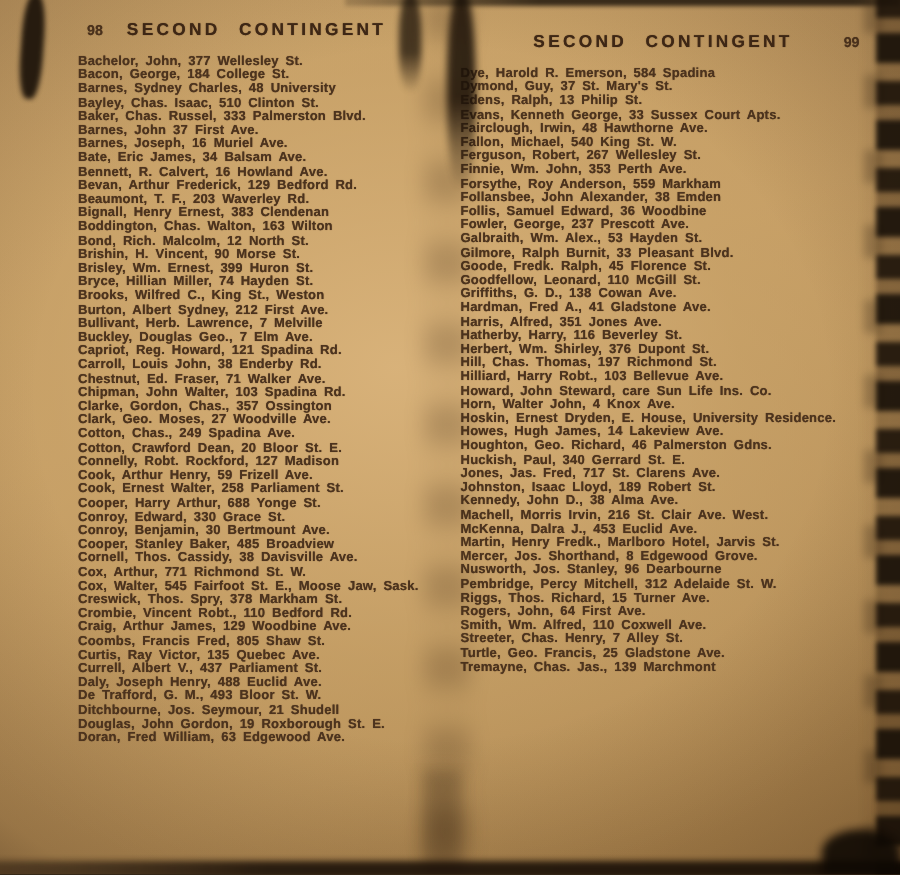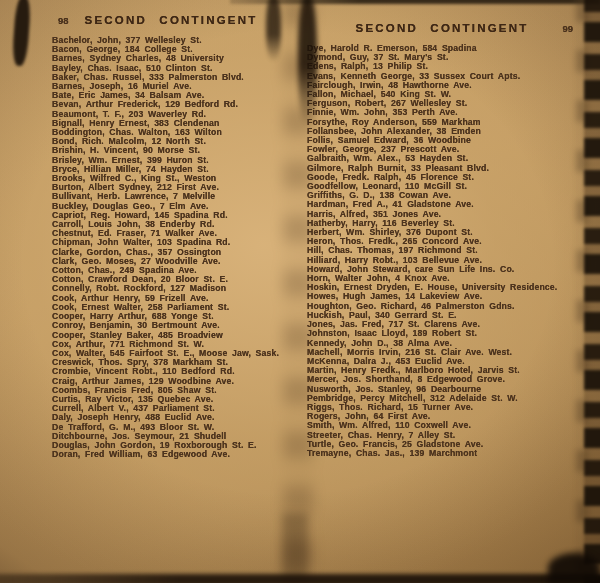--- a/index.html
+++ b/index.html
@@ -59,48 +59,52 @@
     <div class="pg-header">
       <span class="pg-num">98</span>
       <span class="pg-title">SECOND CONTINGENT</span>
     </div>
     <div class="entries">
         <div class="entry">Bachelor, John, 377 Wellesley St.</div>
         <div class="entry">Bacon, George, 184 College St.</div>
         <div class="entry">Barnes, Sydney Charles, 48 University</div>
         <div class="entry">Bayley, Chas. Isaac, 510 Clinton St.</div>
         <div class="entry">Baker, Chas. Russel, 333 Palmerston Blvd.</div>
+        <div class="entry">Barnes, John 37 First Ave.</div>
         <div class="entry">Barnes, Joseph, 16 Muriel Ave.</div>
         <div class="entry">Bate, Eric James, 34 Balsam Ave.</div>
+        <div class="entry">Bennett, R. Calvert, 16 Howland Ave.</div>
         <div class="entry">Bevan, Arthur Frederick, 129 Bedford Rd.</div>
         <div class="entry">Beaumont, T. F., 203 Waverley Rd.</div>
         <div class="entry">Bignall, Henry Ernest, 383 Clendenan</div>
         <div class="entry">Boddington, Chas. Walton, 163 Wilton</div>
         <div class="entry">Bond, Rich. Malcolm, 12 North St.</div>
         <div class="entry">Brishin, H. Vincent, 90 Morse St.</div>
         <div class="entry">Brisley, Wm. Ernest, 399 Huron St.</div>
         <div class="entry">Bryce, Hillian Miller, 74 Hayden St.</div>
         <div class="entry">Brooks, Wilfred C., King St., Weston</div>
         <div class="entry">Burton, Albert Sydney, 212 First Ave.</div>
         <div class="entry">Bullivant, Herb. Lawrence, 7 Melville</div>
         <div class="entry">Buckley, Douglas Geo., 7 Elm Ave.</div>
-        <div class="entry">Capriot, Reg. Howard, 145 Spadina Rd.</div>
+        <div class="entry">Capriot, Reg. Howard, 121 Spadina Rd.</div>
         <div class="entry">Carroll, Louis John, 38 Enderby Rd.</div>
         <div class="entry">Chestnut, Ed. Fraser, 71 Walker Ave.</div>
         <div class="entry">Chipman, John Walter, 103 Spadina Rd.</div>
         <div class="entry">Clarke, Gordon, Chas., 357 Ossington</div>
         <div class="entry">Clark, Geo. Moses, 27 Woodville Ave.</div>
         <div class="entry">Cotton, Chas., 249 Spadina Ave.</div>
         <div class="entry">Cotton, Crawford Dean, 20 Bloor St. E.</div>
         <div class="entry">Connelly, Robt. Rockford, 127 Madison</div>
         <div class="entry">Cook, Arthur Henry, 59 Frizell Ave.</div>
         <div class="entry">Cook, Ernest Walter, 258 Parliament St.</div>
         <div class="entry">Cooper, Harry Arthur, 688 Yonge St.</div>
+        <div class="entry">Conroy, Edward, 330 Grace St.</div>
         <div class="entry">Conroy, Benjamin, 30 Bertmount Ave.</div>
         <div class="entry">Cooper, Stanley Baker, 485 Broadview</div>
+        <div class="entry">Cornell, Thos. Cassidy, 38 Davisville Ave.</div>
         <div class="entry">Cox, Arthur, 771 Richmond St. W.</div>
         <div class="entry">Cox, Walter, 545 Fairfoot St. E., Moose Jaw, Sask.</div>
         <div class="entry">Creswick, Thos. Spry, 378 Markham St.</div>
         <div class="entry">Crombie, Vincent Robt., 110 Bedford Rd.</div>
         <div class="entry">Craig, Arthur James, 129 Woodbine Ave.</div>
         <div class="entry">Coombs, Francis Fred, 805 Shaw St.</div>
         <div class="entry">Curtis, Ray Victor, 135 Quebec Ave.</div>
         <div class="entry">Currell, Albert V., 437 Parliament St.</div>
         <div class="entry">Daly, Joseph Henry, 488 Euclid Ave.</div>
         <div class="entry">De Trafford, G. M., 493 Bloor St. W.</div>
@@ -130,21 +134,20 @@
         <div class="entry">Fowler, George, 237 Prescott Ave.</div>
         <div class="entry">Galbraith, Wm. Alex., 53 Hayden St.</div>
         <div class="entry">Gilmore, Ralph Burnit, 33 Pleasant Blvd.</div>
         <div class="entry">Goode, Fredk. Ralph, 45 Florence St.</div>
         <div class="entry">Goodfellow, Leonard, 110 McGill St.</div>
         <div class="entry">Griffiths, G. D., 138 Cowan Ave.</div>
         <div class="entry">Hardman, Fred A., 41 Gladstone Ave.</div>
         <div class="entry">Harris, Alfred, 351 Jones Ave.</div>
         <div class="entry">Hatherby, Harry, 116 Beverley St.</div>
         <div class="entry">Herbert, Wm. Shirley, 376 Dupont St.</div>
-        <div class="entry">Heron, Thos. Fredk., 265 Concord Ave.</div>
         <div class="entry">Hill, Chas. Thomas, 197 Richmond St.</div>
         <div class="entry">Hilliard, Harry Robt., 103 Bellevue Ave.</div>
         <div class="entry">Howard, John Steward, care Sun Life Ins. Co.</div>
         <div class="entry">Horn, Walter John, 4 Knox Ave.</div>
         <div class="entry">Hoskin, Ernest Dryden, E. House, University Residence.</div>
         <div class="entry">Howes, Hugh James, 14 Lakeview Ave.</div>
         <div class="entry">Houghton, Geo. Richard, 46 Palmerston Gdns.</div>
         <div class="entry">Huckish, Paul, 340 Gerrard St. E.</div>
         <div class="entry">Jones, Jas. Fred, 717 St. Clarens Ave.</div>
         <div class="entry">Johnston, Isaac Lloyd, 189 Robert St.</div>

